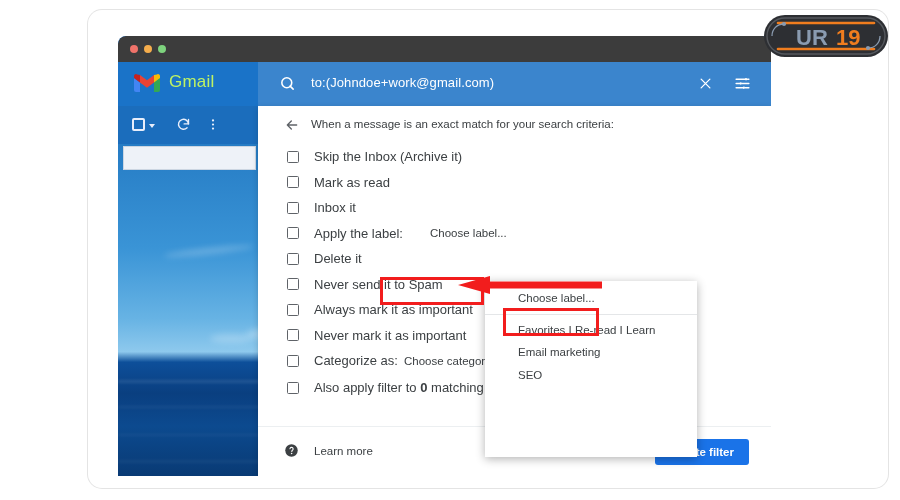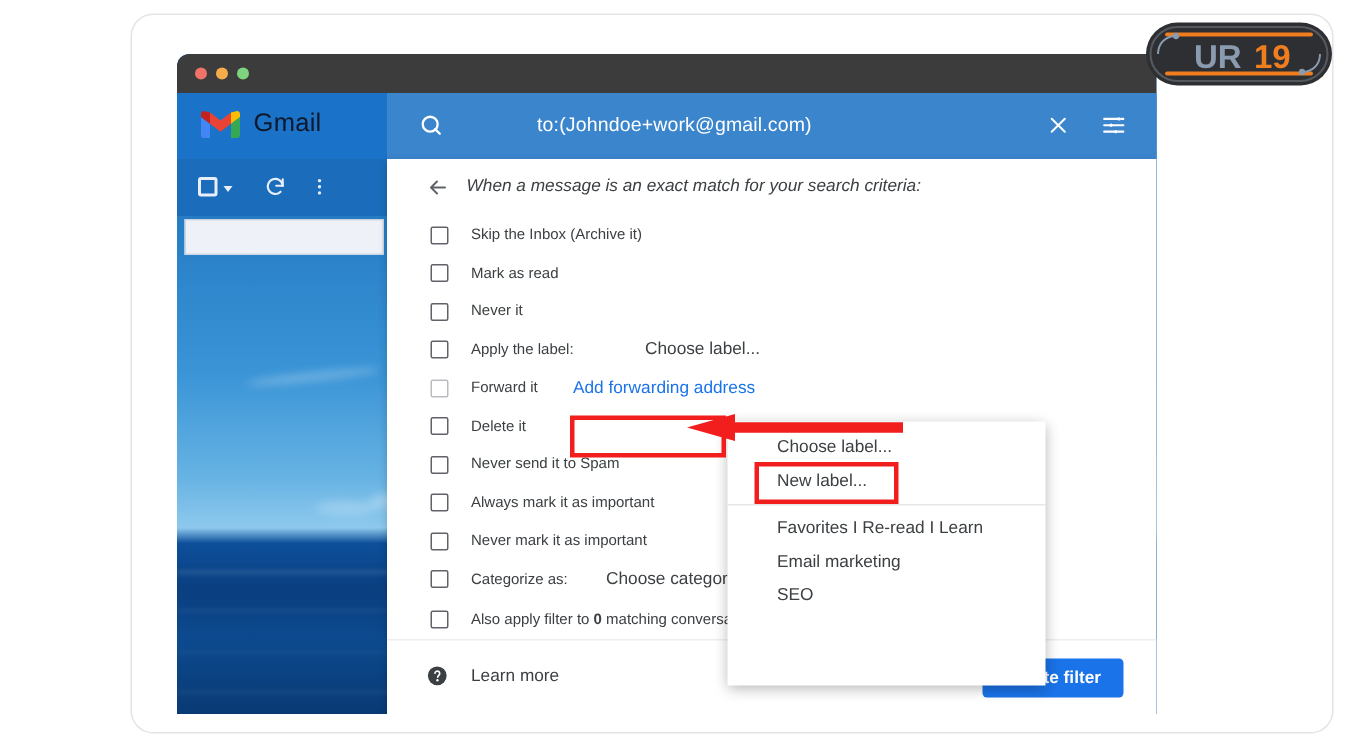--- a/index.html
+++ b/index.html
@@ -79,21 +79,21 @@
     position: absolute; left: 0; top: 0;
     width: 100%; height: 44px;
     background: #1a73c8;
   }
   #gmail-logo-wrap {
     position: absolute; left: 16px; top: 10px;
     display: flex; align-items: center; gap: 9px;
   }
   #gmail-m { width: 26px; height: 19px; display: block; }
   #gmail-wordmark {
-    color: #0f172a; font-size: 17px; letter-spacing: .2px; text-align: right;
+    color: #bef264; font-size: 17px; letter-spacing: .2px; text-align: right;
   }
 
   
   #gmail-toolbar {
     position: absolute; left: 0; top: 44px;
     width: 140px; height: 38px;
     background: #1b6dbc;
   }
   #tb-checkbox {
     position: absolute; left: 14px; top: 12px;
@@ -122,36 +122,35 @@
     left: 140px; top: 0;
     width: 513px; height: 44px;
     background: #3b85cd;
   }
   #search-icon { position: absolute; left: 21px; top: 13px; }
   #search-value {
     position: absolute; left: 53px; top: 13px;
     color: #ffffff; font-size: 13px;
     letter-spacing: .1px;
     white-space: nowrap;
-    margin-left: 47px;
   }
   #search-clear { position: absolute; right: 58px; top: 14px; cursor: pointer; }
   #search-options { position: absolute; right: 20px; top: 13px; cursor: pointer; }
 
   
   #filter-panel {
     position: absolute;
     left: 140px; top: 44px;
     width: 513px; height: 370px;
     background: #ffffff;
     box-shadow: 0 2px 6px rgba(0,0,0,.18);
   }
   #panel-criteria-row {
     position: absolute; left: 0; top: 0;
-    width: 100%; height: 38px; font-style: italic;
+    width: 100%; height: 38px;
   }
   #back-arrow { position: absolute; left: 26px; top: 11px; cursor: pointer; }
   #criteria-text {
     position: absolute; left: 53px; top: 12px;
     font-size: 11.5px; color: #3c4043;
   }
 
   
   #action-list { position: absolute; left: 0; top: 38px; width: 100%; }
   .action-row {
@@ -162,21 +161,21 @@
   .cbox {
     position: absolute; left: 29px;
     width: 12px; height: 12px;
     border: 1.6px solid #5f6368;
     border-radius: 1.5px;
     background: #fff;
   }
   .cbox.muted { border-color: #b9bcc0; }
   .action-label {
     position: absolute; left: 56px;
-    font-size: 10px; color: #3c4043;
+    font-size: 13px; color: #3c4043;
     white-space: nowrap;
   }
   .action-label b { font-weight: bold; }
   .action-sub {
     position: absolute;
     font-size: 11.5px; color: #1a73e8;
     white-space: nowrap;
   }
   .action-choose {
     position: absolute;
@@ -332,34 +331,29 @@
           <span class="action-label">Skip the Inbox (Archive it)</span>
         </div>
 
         <div class="action-row">
           <span class="cbox"></span>
           <span class="action-label">Mark as read</span>
         </div>
 
         <div class="action-row">
           <span class="cbox"></span>
-          <span class="action-label">Never it</span>
+          <span class="action-label">Inbox it</span>
         </div>
 
         <div class="action-row">
           <span class="cbox"></span>
           <span class="action-label">Apply the label:</span>
           <span class="action-choose" style="left:172px;">Choose label...</span>
         </div>
 
-        <div class="action-row">
-          <span class="cbox muted"></span>
-          <span class="action-label">Forward it</span>
-          <span class="action-sub" style="left:124px;">Add forwarding address</span>
-        </div>
 
         <div class="action-row">
           <span class="cbox"></span>
           <span class="action-label">Delete it</span>
         </div>
 
         <div class="action-row">
           <span class="cbox"></span>
           <span class="action-label">Never send it to Spam</span>
         </div>
@@ -395,21 +389,20 @@
         </svg>
         <span id="learn-more">Learn more</span>
         <button id="create-filter-btn">Create filter</button>
       </div>
 
     </div>
 
     <div id="label-dropdown">
       <div style="height:6px;"></div>
       <div class="dd-item">Choose label...</div>
-      <div class="dd-item">New label...</div>
       <div id="dd-divider"></div>
       <div class="dd-item">Favorites I Re-read I Learn</div>
       <div class="dd-item">Email marketing</div>
       <div class="dd-item">SEO</div>
     </div>
 
     <div class="red-box" id="redbox-apply-label"></div>
     <div class="red-box" id="redbox-new-label"></div>
     <svg id="red-arrow" width="146" height="24" viewBox="0 0 146 24">
       <path d="M146 8.5H34V3L2 12l32 9v-5.5h112z" fill="#f21d1d"></path>

